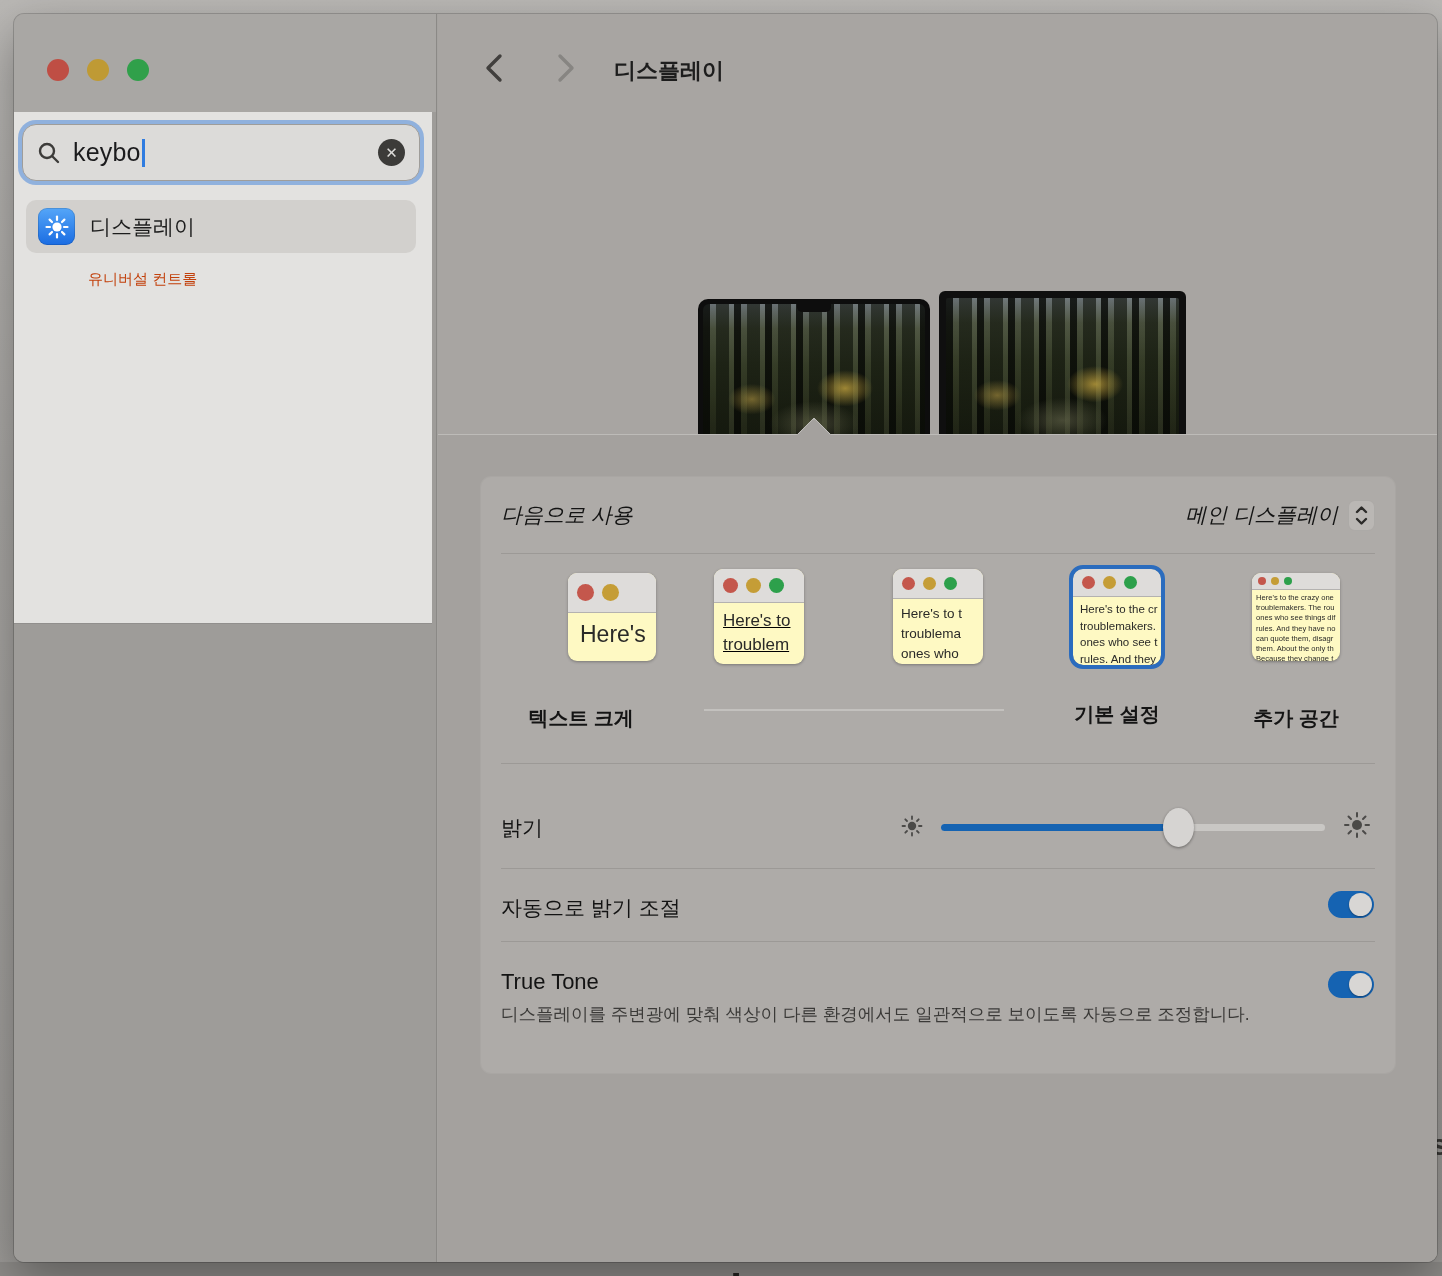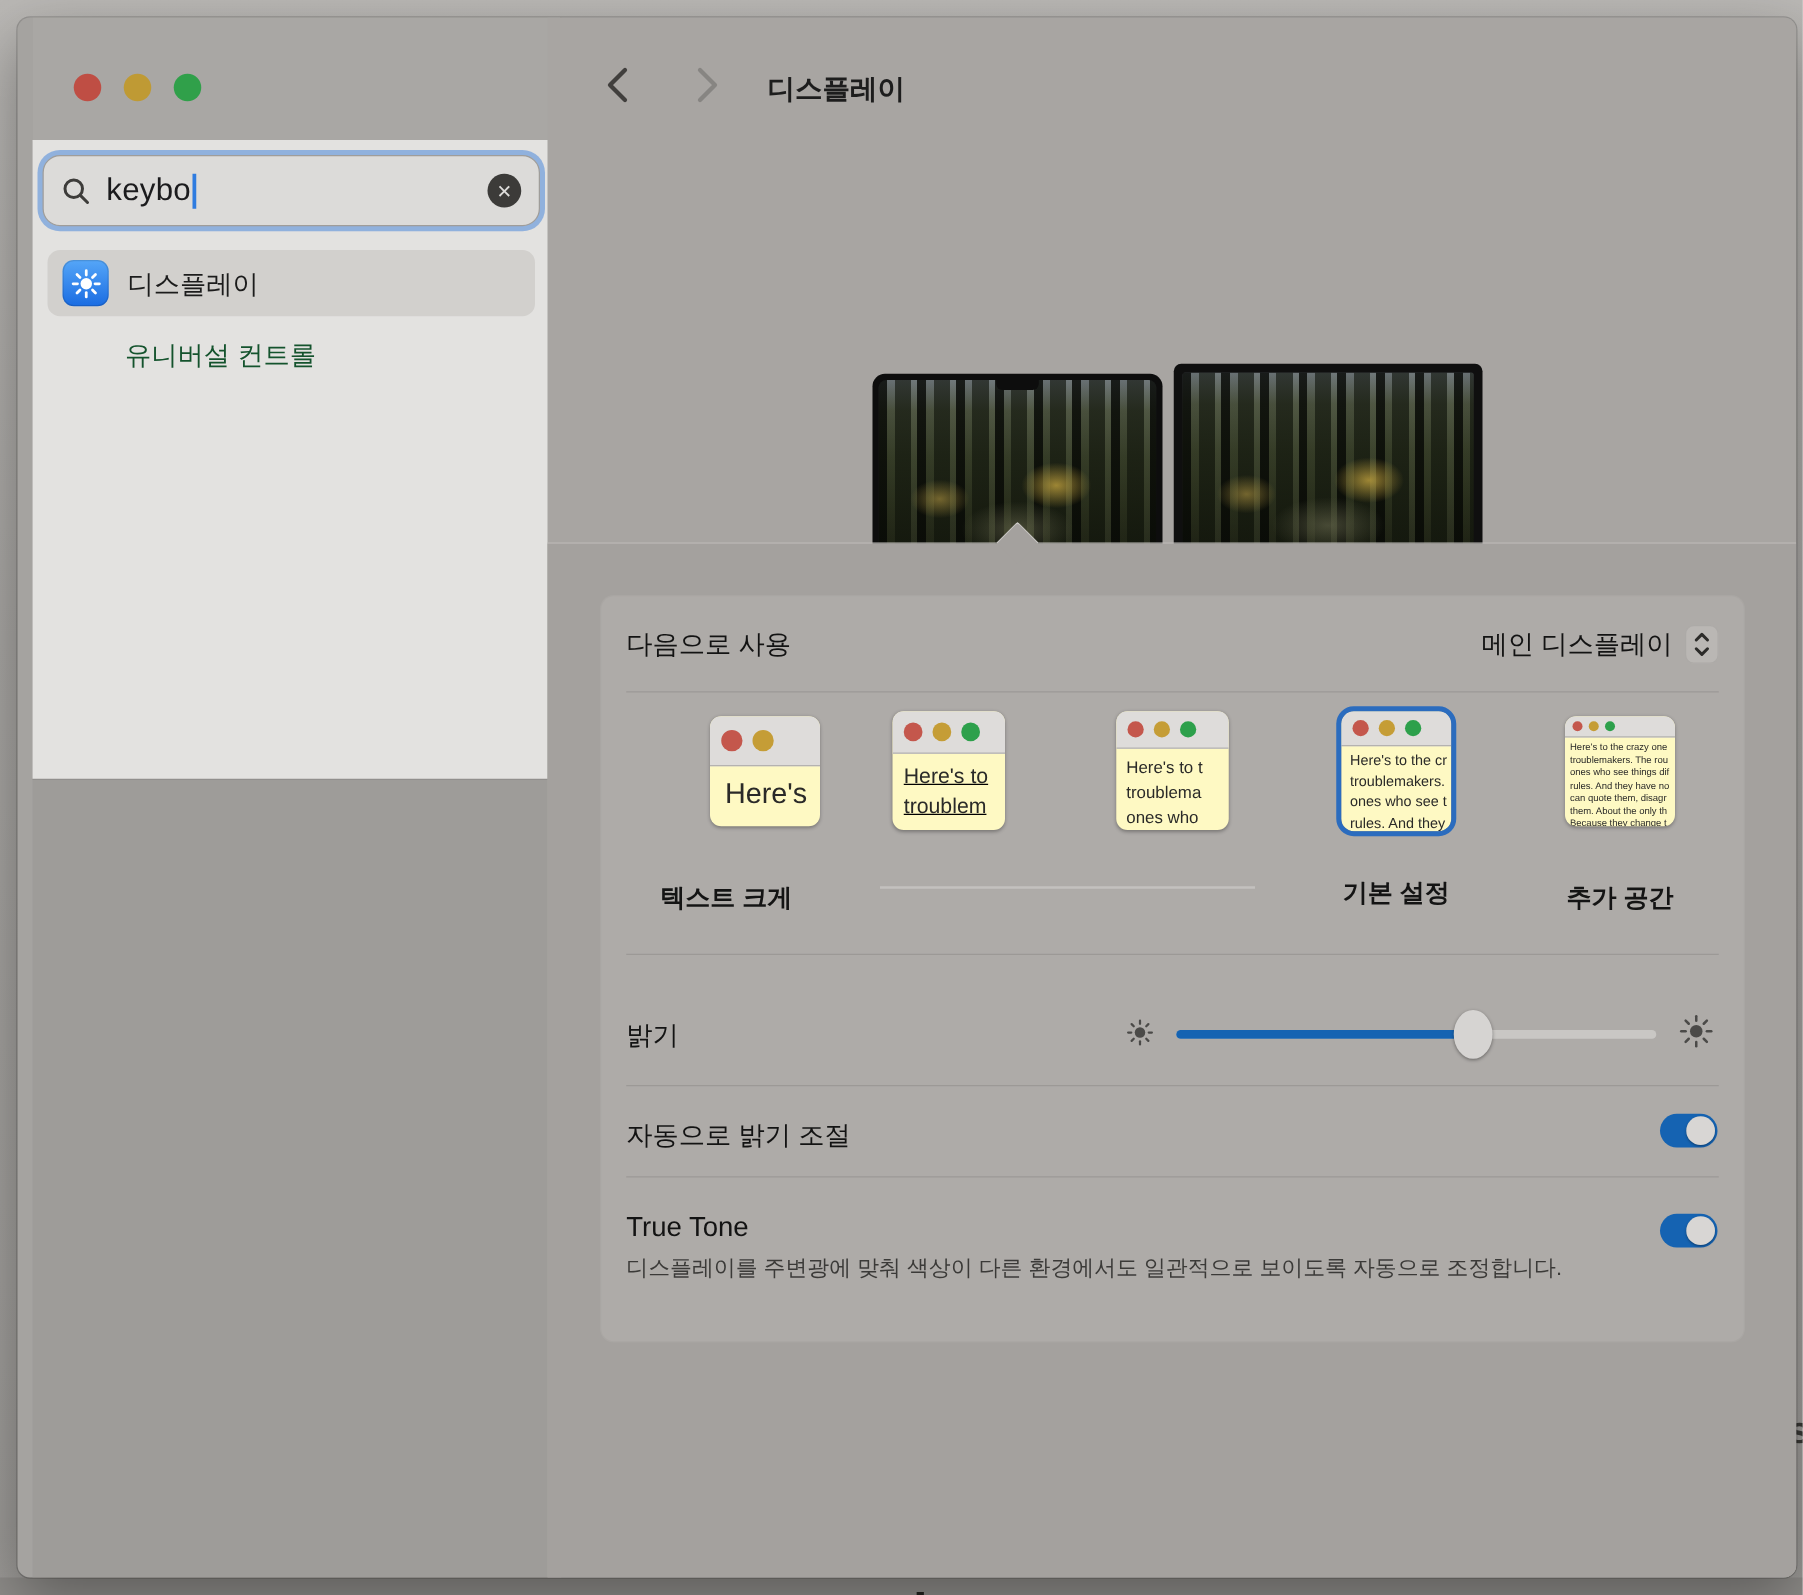--- a/index.html
+++ b/index.html
@@ -8,38 +8,38 @@
 
   
   .desktop-bottom { position:absolute; left:0; top:1262px; width:1442px; height:14px; background:#8f8d8a; }
   .desktop-bottom .bg-text { position:absolute; left:640px; top:4px; font-size:42px; font-weight:700; color:#242320; letter-spacing:1px; }
   .desktop-right-text { position:absolute; left:1431px; top:1128px; font-size:30px; font-weight:700; color:#3a3936; }
 
   
   .window { position:absolute; left:14px; top:14px; width:1423px; height:1248px; border-radius:10px; overflow:hidden; background:#a5a3a0; box-shadow:0 18px 50px rgba(0,0,0,.35), 0 0 0 1px rgba(0,0,0,.18); }
 
   
-  .sidebar { position:absolute; left:0; top:0; width:423px; height:100%; background:#9e9c99; border-right:1px solid #8b8986;margin-left:12px; }
+  .sidebar { position:absolute; left:0; top:0; width:423px; height:100%; background:#9e9c99; border-right:1px solid #8b8986; }
   .sidebar-titlebar { position:absolute; left:0; top:0; width:100%; height:98px; background:#a9a7a4; }
   .traffic { position:absolute; top:45px; width:22px; height:22px; border-radius:50%; }
   .t-red { left:33px; background:#bf4e44; }
   .t-yellow { left:73px; background:#bf9a34; }
   .t-green { left:113px; background:#30a04a; }
 
   .search-panel { position:absolute; left:0; top:98px; width:418px; height:511px; background:#e3e2e0; box-shadow:0 1px 0 rgba(0,0,0,.08); }
   .search-field { position:absolute; left:8px; top:12px; width:398px; height:57px; background:#dcdbd9; border:1px solid #9f9d9a; border-radius:14px; box-shadow:0 0 0 4px rgba(100,150,220,.65); display:flex; align-items:center; padding:0 14px; }
   .search-field .mag { flex:0 0 auto; margin-right:12px; display:flex; }
   .search-text { font-size:25px; color:#1b1b1d; letter-spacing:.2px; }
   .caret { display:inline-block; width:3px; height:28px; background:#2f7ce0; margin-left:1px; vertical-align:-5px; }
   .clear-btn { margin-left:auto; width:27px; height:27px; border-radius:50%; background:#3c3b39; color:#dddcda; display:flex; align-items:center; justify-content:center; font-size:15px; font-weight:700; cursor:pointer; }
 
   .result-row { position:absolute; left:12px; top:88px; width:390px; height:53px; background:#d2d0cd; border-radius:10px; display:flex; align-items:center; padding:0 12px; }
   .result-icon { width:37px; height:37px; border-radius:9px; background:linear-gradient(180deg,#55a6f8 0%,#1a6ce2 100%); display:flex; align-items:center; justify-content:center; margin-right:15px; box-shadow:inset 0 0 0 1px rgba(0,0,0,.12); }
   .result-label { font-size:21px; color:#1c1c1c; }
-  .result-row2 { position:absolute; left:74px; top:158px; font-size:21px; color:#14532d; }
+  .result-row2 { position:absolute; left:74px; top:158px; font-size:15px; color:#c2410c; }
 
   
   .content { position:absolute; left:424px; top:0; width:999px; height:100%; background:#a8a5a2; }
   .content-header { position:absolute; left:0; top:0; width:100%; height:94px; }
   .nav-arrow { position:absolute; top:38px; width:32px; height:32px; display:flex; align-items:center; justify-content:center; cursor:pointer; }
   .nav-back { left:40px; }
   .nav-fwd { left:112px; }
   .page-title { position:absolute; left:176px; top:42px; font-size:22px; font-weight:600; color:#1d1d1d; }
 
   
@@ -196,21 +196,21 @@
 
       <div class="arrange-btn">정렬...</div>
     </div>
 
     <div class="strip-divider"></div>
     <div class="main-lower"></div>
     <div class="tab-notch"></div>
 
     <div class="card card1">
 
-      <div class="row-flex" style="top:0; height:76px;">
+      <div class="row-flex" style="top:0; height:76px;font-style:italic;">
         <span class="row-label">다음으로 사용</span>
         <span class="row-value" style="margin-left:auto;">메인 디스플레이</span>
         <span class="stepper">
           <svg width="13" height="21" viewBox="0 0 13 21" fill="none" stroke="#2c2b29" stroke-width="2.4" stroke-linecap="round" stroke-linejoin="round">
               <path d="M2 7 L6.5 2.5 L11 7"></path>
               <path d="M2 14 L6.5 18.5 L11 14"></path>
             </svg>
         </span>
       </div>
       <div class="row-divider" style="top:76px;"></div>

